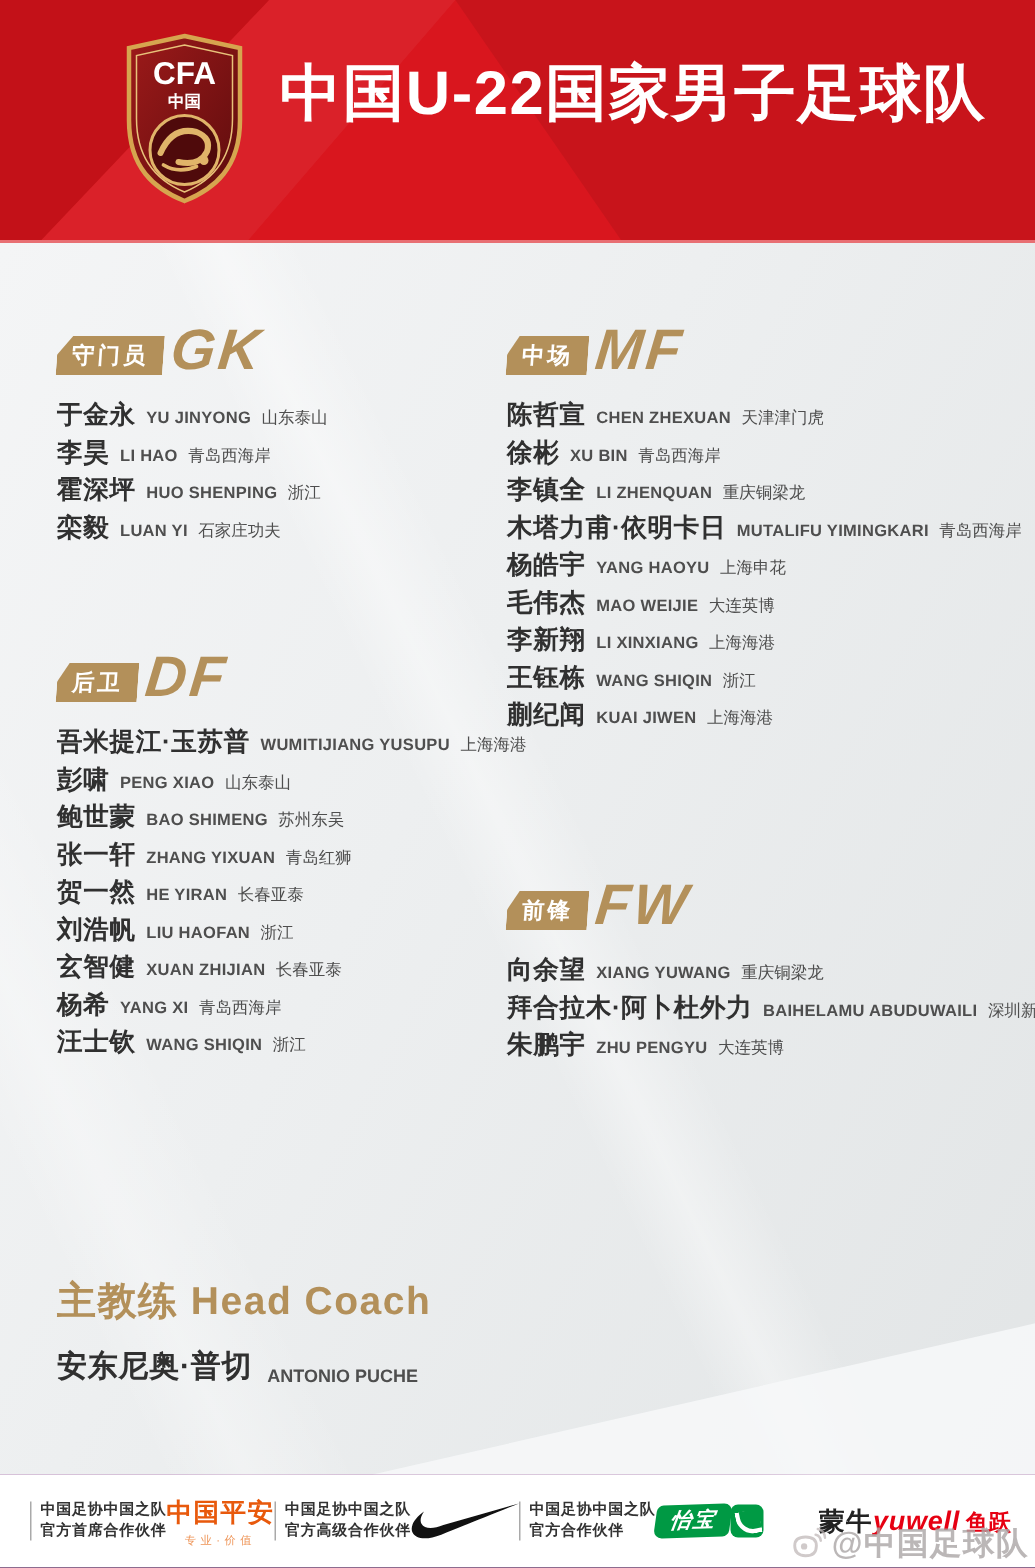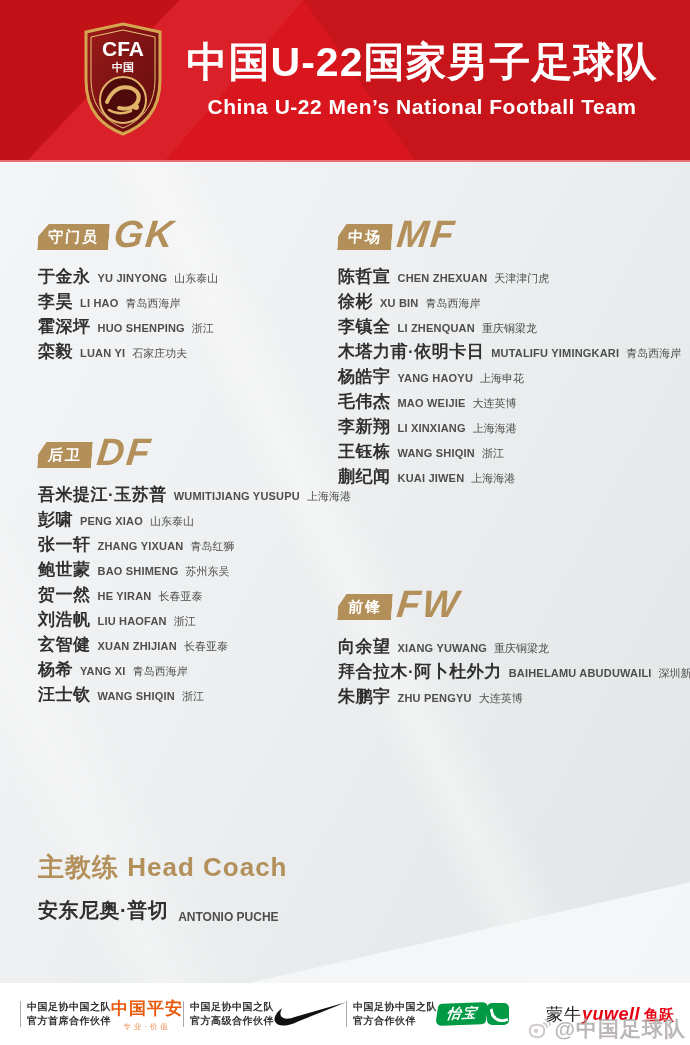--- a/index.html
+++ b/index.html
@@ -69,21 +69,21 @@
   .yibao { position:relative; }
   .yb-flag { display:inline-flex; align-items:center; justify-content:center; width:50px; height:22px;
              background:#009944; border-radius:4px 6px 4px 6px; transform:skewX(-10deg) rotate(-2deg);
              color:#fff; font-size:14px; font-weight:800; font-style:italic; letter-spacing:1px; }
 
   .mengniu { display:flex; align-items:center; gap:5px; }
   .mn-icon { width:22px; height:22px; background:#009a44; border-radius:5px; position:relative; display:inline-block; }
   .mn-icon::after { content:""; position:absolute; left:4px; top:4px; width:13px; height:13px;
                     border-left:3px solid #fff; border-bottom:3px solid #fff; border-radius:0 0 0 12px;
                     transform:rotate(-12deg); }
-  .mn-text { font-size:17px; font-weight:400; color:#222; letter-spacing:1px;padding-left:32px; }
+  .mn-text { font-size:17px; font-weight:700; color:#222; letter-spacing:1px;padding-left:32px; }
 
   .yuwell { display:flex; align-items:baseline; gap:4px; color:#e60012; }
   .yw-en { font-size:18px; font-weight:800; font-style:italic; letter-spacing:.5px; }
   .yw-cn { font-size:15px; font-weight:800; }
 
   .watermark { position:absolute; right:4px; bottom:2px; display:flex; align-items:center; gap:4px;
                color:rgba(170,165,165,.8); font-size:21px; font-weight:700; letter-spacing:1px; }
   .watermark svg { width:26px; height:26px; opacity:.7; }
 
   
@@ -113,21 +113,20 @@
         <text x="45" y="49" text-anchor="middle" font-size="11" font-weight="bold" fill="#ffffff">中国</text>
         <circle cx="45" cy="78" r="23" fill="#4f0a0b" stroke="#e0b469" stroke-width="2"></circle>
         <path d="M29 80 Q37 62 53 66 Q63 70 60 79 Q55 89 41 86" fill="none" stroke="#e0b469" stroke-width="4" stroke-linecap="round"></path>
         <path d="M31 88 Q41 94 53 89" fill="none" stroke="#e0b469" stroke-width="2.5" stroke-linecap="round"></path>
         <circle cx="58" cy="85" r="3" fill="#e0b469"></circle>
       </svg>
     </div>
 
     <div class="titles">
       <div class="t-cn">中国U-22国家男子足球队</div>
-      <div class="t-en">China U-22 Men’s National Football Team</div>
     </div>
   </header>
 
   <main class="body">
     <div class="texture tx1"></div>
     <div class="texture tx2"></div>
     <div class="wedge"></div>
 
     <section class="sec" style="left:38px; top:58px">
       <div class="sec-hd">
@@ -168,28 +167,28 @@
             <span class="cn">吾米提江·玉苏普</span>
             <span class="en">WUMITIJIANG YUSUPU</span>
             <span class="club">上海海港</span>
           </div>
           <div class="player-row">
             <span class="cn">彭啸</span>
             <span class="en">PENG XIAO</span>
             <span class="club">山东泰山</span>
           </div>
           <div class="player-row">
+            <span class="cn">鲍世蒙</span>
+            <span class="en">BAO SHIMENG</span>
+            <span class="club">苏州东吴</span>
+          </div>
+          <div class="player-row">
             <span class="cn">张一轩</span>
             <span class="en">ZHANG YIXUAN</span>
             <span class="club">青岛红狮</span>
-          </div>
-          <div class="player-row">
-            <span class="cn">鲍世蒙</span>
-            <span class="en">BAO SHIMENG</span>
-            <span class="club">苏州东吴</span>
           </div>
           <div class="player-row">
             <span class="cn">贺一然</span>
             <span class="en">HE YIRAN</span>
             <span class="club">长春亚泰</span>
           </div>
           <div class="player-row">
             <span class="cn">刘浩帆</span>
             <span class="en">LIU HAOFAN</span>
             <span class="club">浙江</span>

